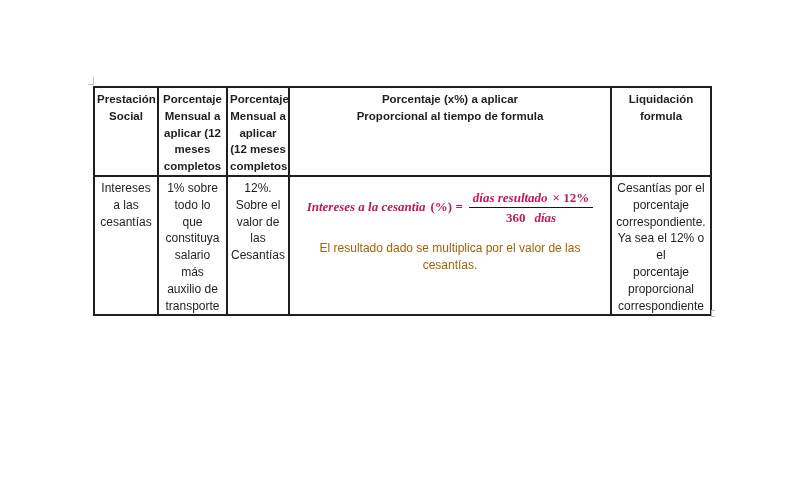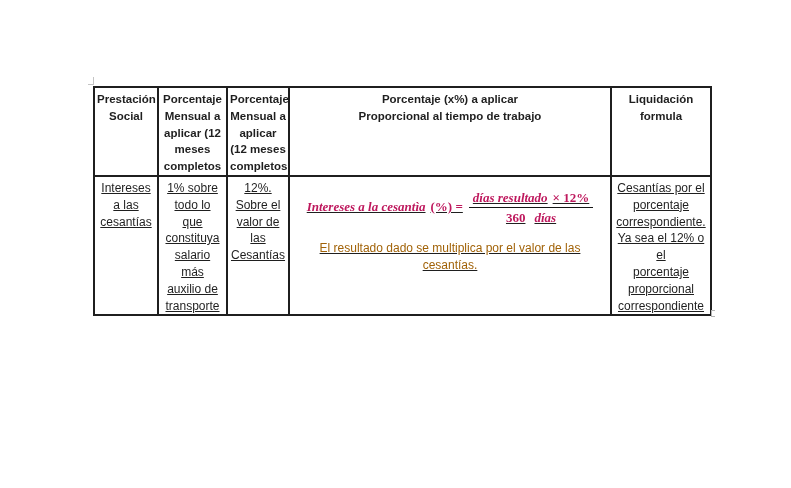--- a/index.html
+++ b/index.html
@@ -47,21 +47,21 @@
   .doc-table col.c5 { width: 100px; }
 
   .doc-table th, .doc-table td {
     border: 2px solid #1f1f1f;
     vertical-align: top;
     text-align: center;
     white-space: pre-line;
     overflow: hidden;
   }
   .doc-table thead tr { height: 86px; }
-  .doc-table tbody tr { height: 139px; text-decoration: underline; }
+  .doc-table tbody tr { height: 139px; }
 
   .doc-table th {
     font-weight: bold;
     font-size: 11.5px;
     line-height: 16.8px;
     padding: 3px 2px 0 2px;
   }
   .doc-table td {
     font-size: 12px;
     line-height: 16.8px;
@@ -127,21 +127,21 @@
 Mensual a
 aplicar (12
 meses
 completos</th>
         <th>Porcentaje
 Mensual a
 aplicar
 (12 meses
 completos</th>
         <th>Porcentaje (x%) a aplicar
-Proporcional al tiempo de trabajo</th>
+Proporcional al tiempo de formula</th>
         <th>Liquidación
 formula</th>
       </tr>
     </thead>
     <tbody>
       <tr>
         <td>Intereses
 a las
 cesantías</td>
         <td>1% sobre

